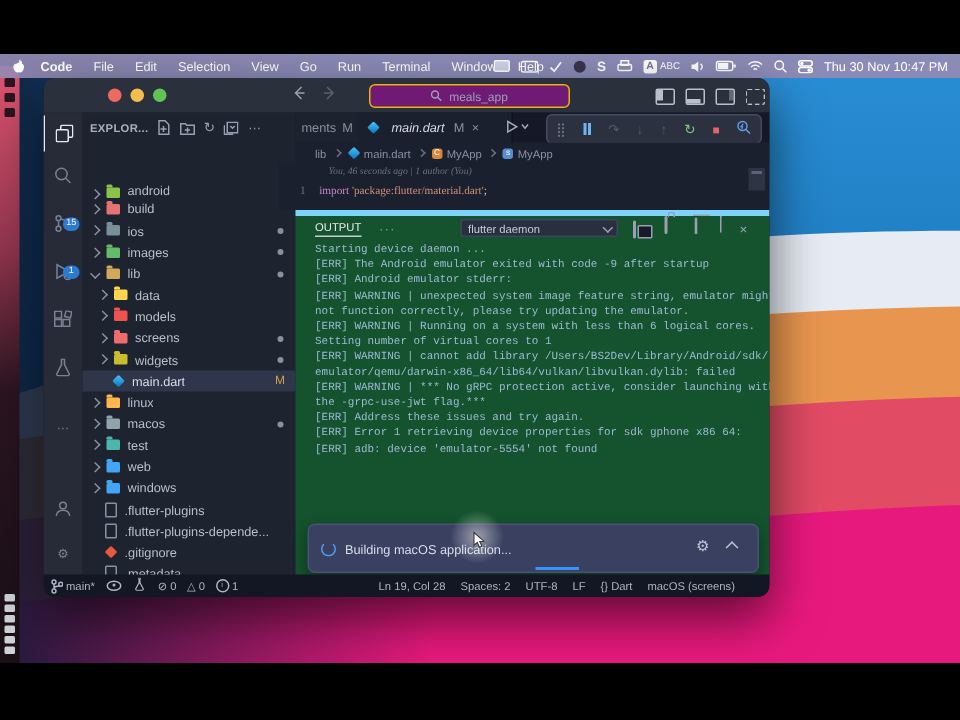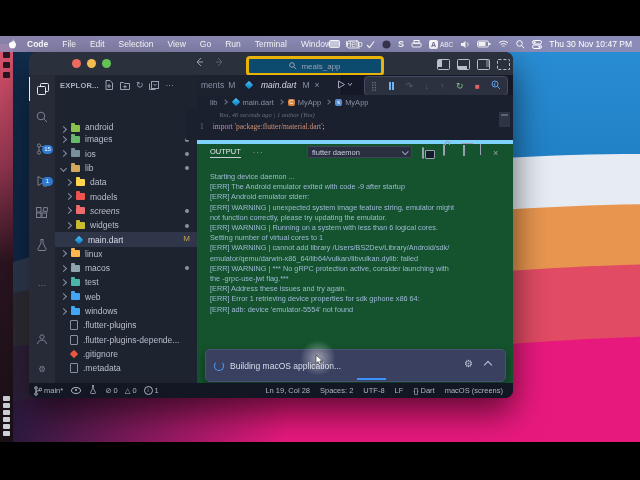--- a/index.html
+++ b/index.html
@@ -21,21 +21,21 @@
   
   #strip{left:0;top:44px;width:13px;height:398px;background:linear-gradient(#e05570,#93364f 30%,#2a1420 55%,#1a1016);}
   .sq-d{position:absolute;left:3px;width:7px;height:6px;background:#2a1520;border-radius:1px;}
   .sq-l{position:absolute;left:3px;width:7px;height:5px;background:#cfd4da;border-radius:1px;}
   
   #win{left:29px;top:52px;width:484px;height:346px;background:#1b202e;border-radius:8px;
        box-shadow:0 14px 34px rgba(0,0,0,0.6);overflow:hidden;font-size:8.5px;}
   #titlebar{left:0;top:0;width:484px;height:23px;background:#2b303d;}
   .tl{position:absolute;top:7px;width:9px;height:9px;border-radius:50%;}
   #nav-back,#nav-fwd{top:5px;}
-  #searchbox{left:217px;top:4px;width:132px;height:14px;background:#0c4a6e;border:3px solid #eab308;
+  #searchbox{left:217px;top:4px;width:132px;height:14px;background:#701a75;border:1px solid #eab308;
              border-radius:4px;display:flex;align-items:center;justify-content:center;gap:4px;
              color:#9ba1b0;font-size:8px;}
   .layico{position:absolute;top:7px;width:11px;height:9px;border:1px solid #b9bfcc;border-radius:1.5px;}
   .layico .fill{position:absolute;background:#b9bfcc;}
   
   #activitybar{left:0;top:23px;width:26px;height:308px;background:#272b38;}
   .act{position:absolute;left:0;width:26px;height:24px;display:flex;align-items:center;justify-content:center;color:#7b8093;}
   .act.on{color:#e6e9f2;border-left:1.5px solid #e6e9f2;}
   .badge{position:absolute;background:#2d7ad2;color:#fff;border-radius:7px;font-size:6px;
          min-width:9px;height:9px;line-height:9px;text-align:center;padding:0 1px;}
@@ -85,21 +85,21 @@
   
   #panel{left:168px;top:88px;width:316px;height:243px;background:#14532d;border-top:4px solid #7dd3fc;}
   #panel-head{position:absolute;left:0;top:0;width:316px;height:16px;display:flex;align-items:center;}
   #panel-tab{margin-left:13px;font-size:7.5px;color:#e8eaf2;border-bottom:1px solid #c7cbd8;padding-bottom:1px;}
   #panel-more{margin-left:12px;color:#9aa0b2;font-size:8px;letter-spacing:1px;}
   #channel{position:absolute;left:110px;top:2px;width:105px;height:12px;background:#2a2f40;
            border:1px solid #3f4559;border-radius:2px;display:flex;align-items:center;
            font-size:7.5px;color:#c6ccda;padding:0 4px;box-sizing:border-box;}
   #channel .cv{margin-left:auto;width:4px;height:4px;border-right:1px solid #9aa0b2;border-bottom:1px solid #9aa0b2;transform:rotate(45deg) translateY(-1px);}
   .pico{position:absolute;top:4px;color:#9aa0b2;}
-  #output{position:absolute;left:13px;top:28px;width:300px;font-family:Liberation Sans, sans-serif;
+  #output{position:absolute;left:13px;top:18px;width:300px;font-family:Liberation Mono, monospace;
           font-size:7.3px;line-height:10.2px;color:#9db9d6;white-space:pre;}
   
   .dsq{width:8px;height:7px;border:1px solid #9aa0b2;border-radius:1px;position:relative;}
   .dsq::before{content:"";position:absolute;left:2px;top:2px;width:8px;height:7px;background:#161b29;border:1px solid #9aa0b2;border-radius:1px;}
   .lock{width:7px;height:5px;border:1px solid #9aa0b2;border-radius:1px;position:relative;margin-top:3px;}
   .lock::before{content:"";position:absolute;left:1px;top:-4px;width:3px;height:3px;border:1px solid #9aa0b2;border-bottom:none;border-radius:3px 3px 0 0;}
   .trash{width:7px;height:7px;border:1px solid #9aa0b2;border-top:none;border-radius:0 0 1px 1px;position:relative;margin-top:2px;}
   .trash::before{content:"";position:absolute;left:-2px;top:-2px;width:11px;height:1px;background:#9aa0b2;}
   .chup{width:5px;height:5px;border-left:1px solid #9aa0b2;border-top:1px solid #9aa0b2;transform:rotate(45deg);margin-top:3px;}
   
@@ -110,21 +110,21 @@
   #toast-gear{position:absolute;right:32px;top:8px;color:#c0c5d6;font-size:10px;}
   #toast-ch{position:absolute;right:14px;top:12px;width:5px;height:5px;border-left:1px solid #c0c5d6;border-top:1px solid #c0c5d6;transform:rotate(45deg);}
   #progress{left:328px;top:326px;width:29px;height:2px;background:#3794ff;}
   #cursor-glow{left:271px;top:288px;width:36px;height:36px;border-radius:50%;
                background:radial-gradient(circle,rgba(255,255,255,.5),rgba(255,255,255,0) 70%);}
   
   #statusbar{left:0;top:331px;width:484px;height:15px;background:#131723;display:flex;align-items:center;
              font-size:7.5px;color:#aeb4c4;}
   .sit{display:flex;align-items:center;gap:2px;white-space:nowrap;}
   #stat-left{display:flex;align-items:center;gap:8px;margin-left:5px;}
-  #stat-right{display:flex;align-items:center;gap:10px;margin-left:auto;margin-right:10px;}
+  #stat-right{display:flex;align-items:center;gap:10px;margin-left:auto;margin-right:23px;}
   .cinfo{display:inline-block;width:7px;height:7px;border:0.8px solid #aeb4c4;border-radius:50%;
          font-size:5px;line-height:7px;text-align:center;}
   .eye{display:inline-block;width:8px;height:5px;border:1px solid #aeb4c4;border-radius:50%;position:relative;}
   .eye::before{content:"";position:absolute;left:2.5px;top:1px;width:2px;height:2px;border-radius:50%;background:#aeb4c4;}
 </style>
 </head>
 <body>
 
 <div id="screen">
 
@@ -356,47 +356,52 @@
         <span class="hico">···</span>
       </div>
       <div id="tree">
           <div class="trow" style="padding-left: 6px; align-items: flex-end;">
             <span class="chev"></span>
             <span class="folder" style="background: rgb(139, 195, 74);"></span>
             <span class="tlabel">android</span>
           </div>
           <div class="trow" style="padding-left: 6px;">
             <span class="chev"></span>
+            <span class="folder" style="background: rgb(229, 115, 115);"></span>
+            <span class="tlabel">build</span>
+          </div>
+          <div class="trow" style="padding-left: 6px;">
+            <span class="chev"></span>
+            <span class="folder" style="background: rgb(120, 144, 156);"></span>
+            <span class="tlabel">ios</span>
+            <span class="dotmod"></span>
+          </div>
+          <div class="trow" style="padding-left: 6px;">
+            <span class="chev"></span>
             <span class="folder" style="background: rgb(102, 187, 106);"></span>
             <span class="tlabel">images</span>
-            <span class="dotmod"></span>
-          </div>
-          <div class="trow" style="padding-left: 6px;">
-            <span class="chev"></span>
-            <span class="folder" style="background: rgb(120, 144, 156);"></span>
-            <span class="tlabel">ios</span>
             <span class="dotmod"></span>
           </div>
           <div class="trow" style="padding-left: 6px;">
             <span class="chev open"></span>
             <span class="folder" style="background: rgb(210, 168, 90);"></span>
             <span class="tlabel">lib</span>
             <span class="dotmod"></span>
           </div>
           <div class="trow" style="padding-left: 11px;">
             <span class="chev"></span>
             <span class="folder" style="background: rgb(255, 213, 79);"></span>
             <span class="tlabel">data</span>
           </div>
           <div class="trow" style="padding-left: 11px;">
             <span class="chev"></span>
             <span class="folder" style="background: rgb(239, 83, 80);"></span>
             <span class="tlabel">models</span>
           </div>
-          <div class="trow" style="padding-left: 11px; font-style: italic;">
+          <div class="trow" style="padding-left: 11px;">
             <span class="chev"></span>
             <span class="folder" style="background: rgb(239, 108, 108);"></span>
             <span class="tlabel">screens</span>
             <span class="dotmod"></span>
           </div>
           <div class="trow" style="padding-left: 11px;">
             <span class="chev"></span>
             <span class="folder" style="background: rgb(203, 188, 46);"></span>
             <span class="tlabel">widgets</span>
             <span class="dotmod"></span>

